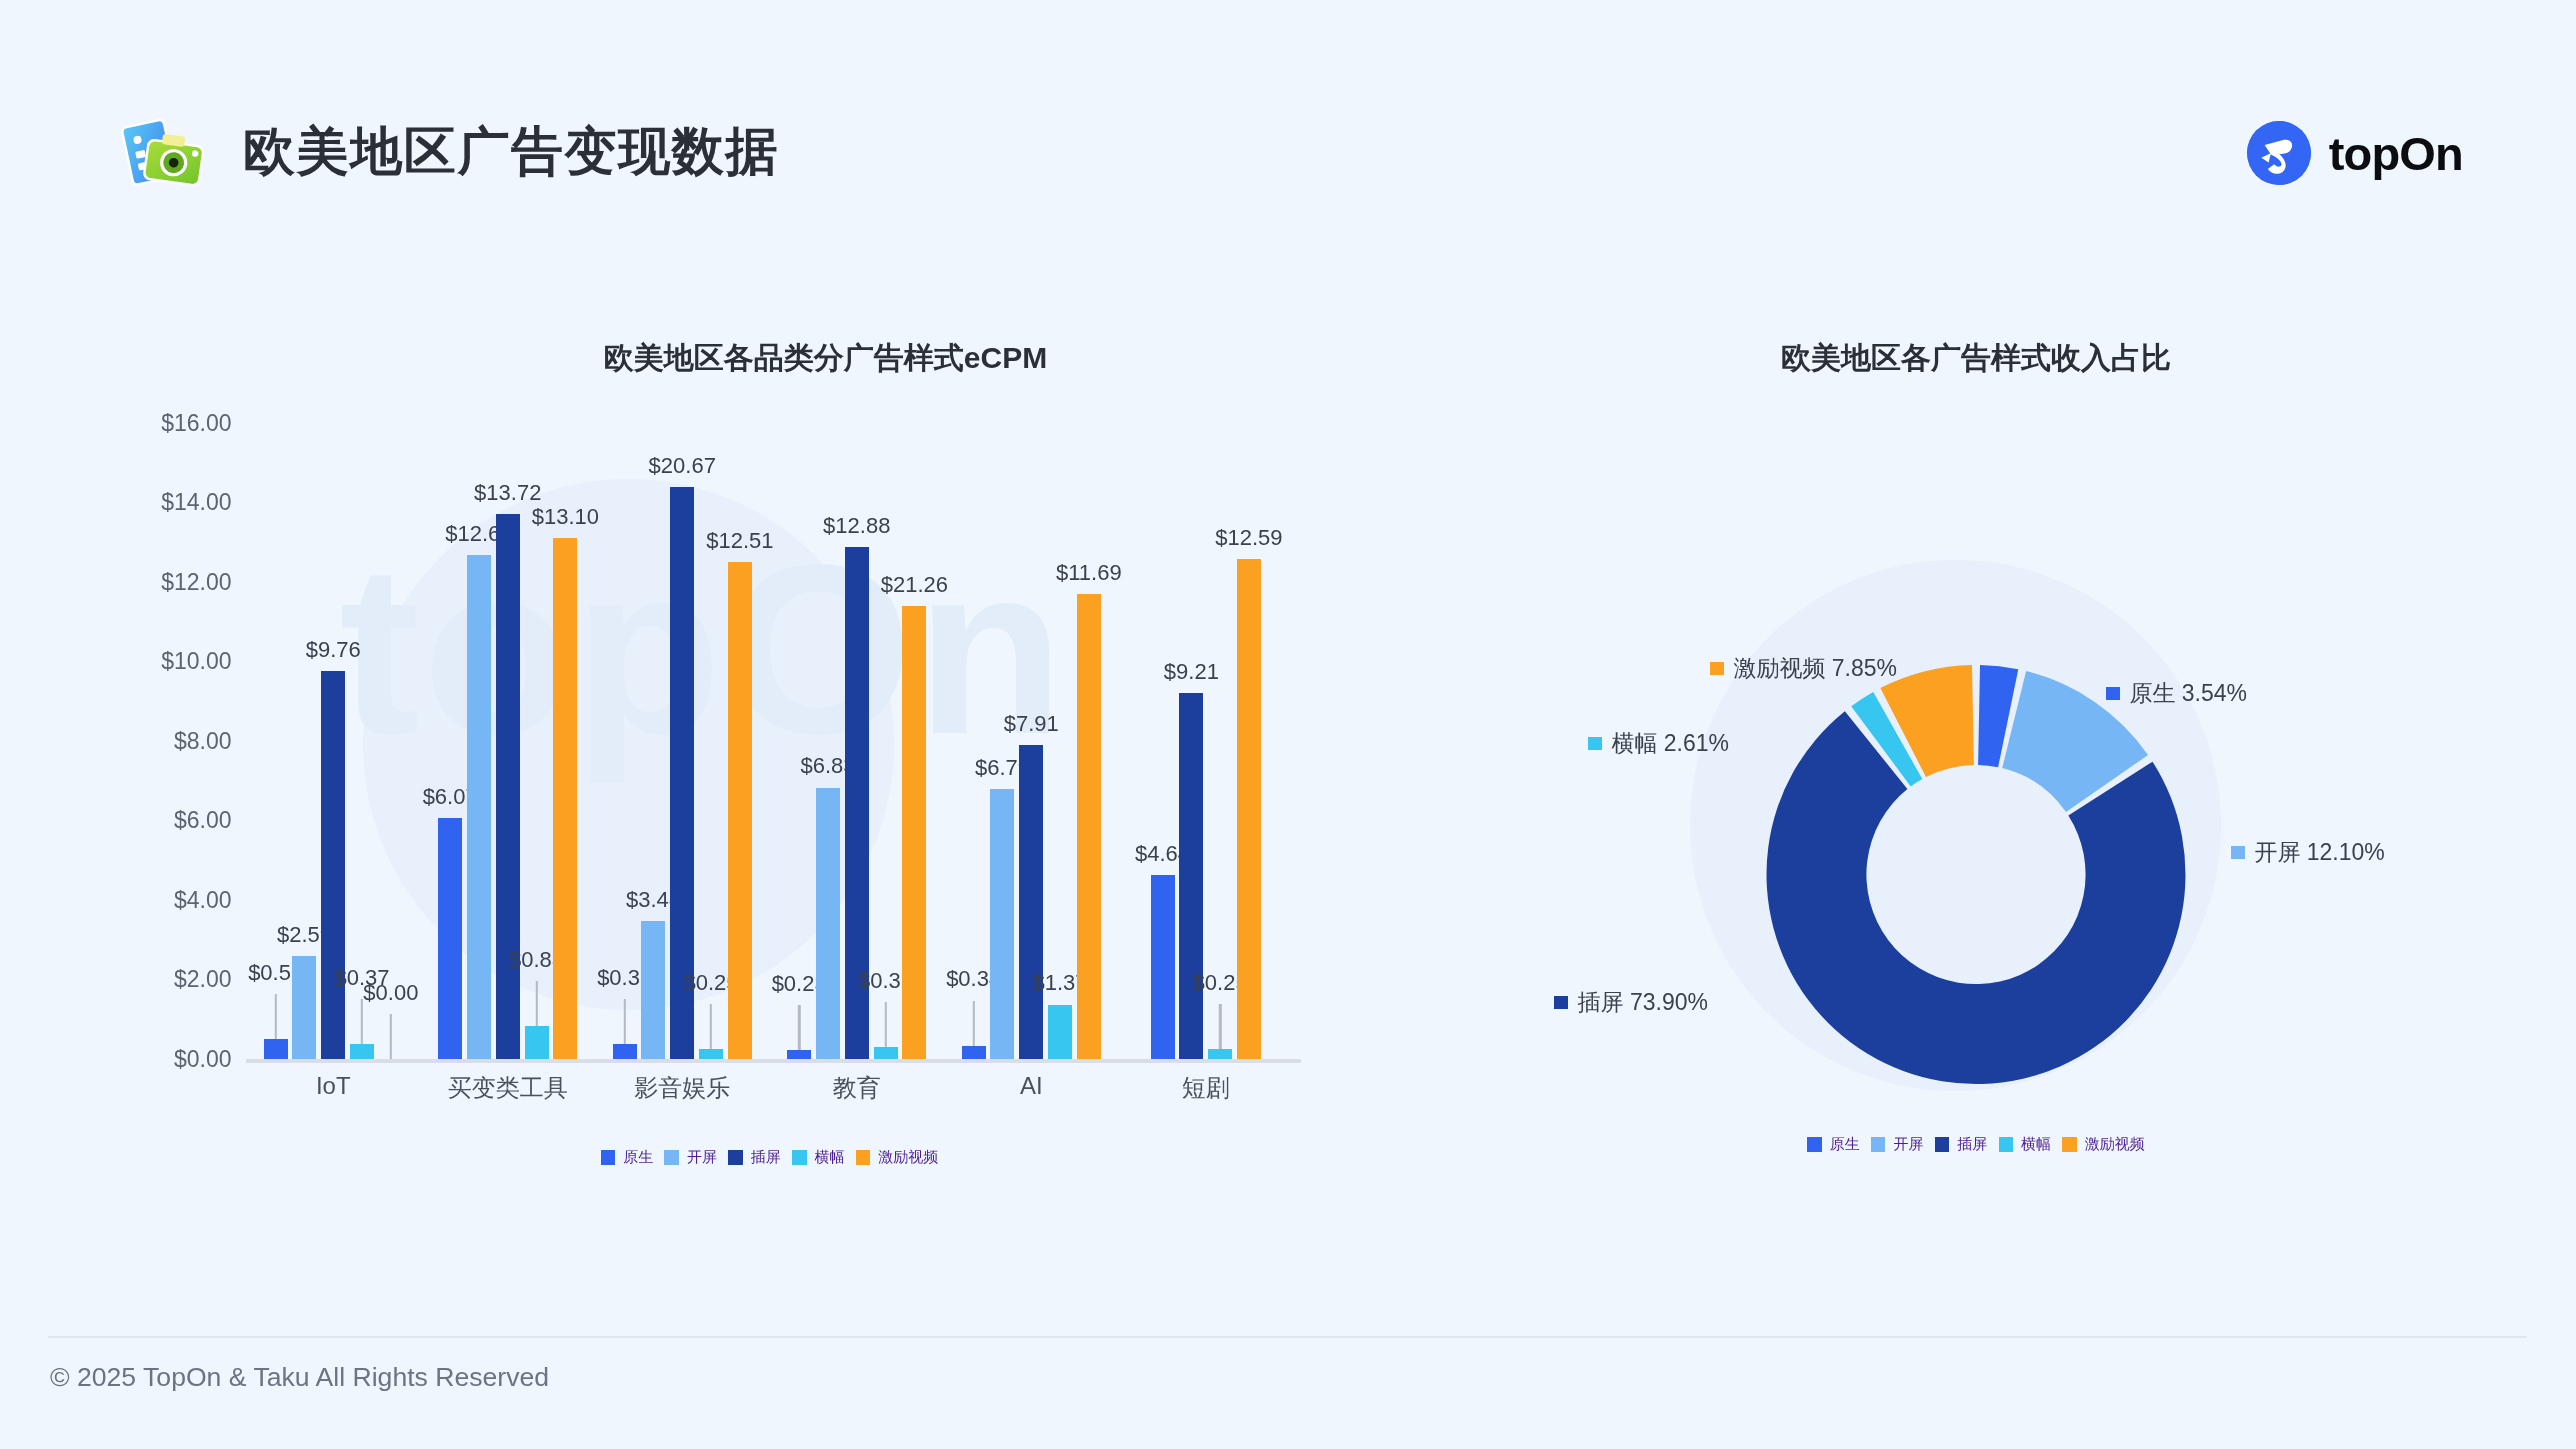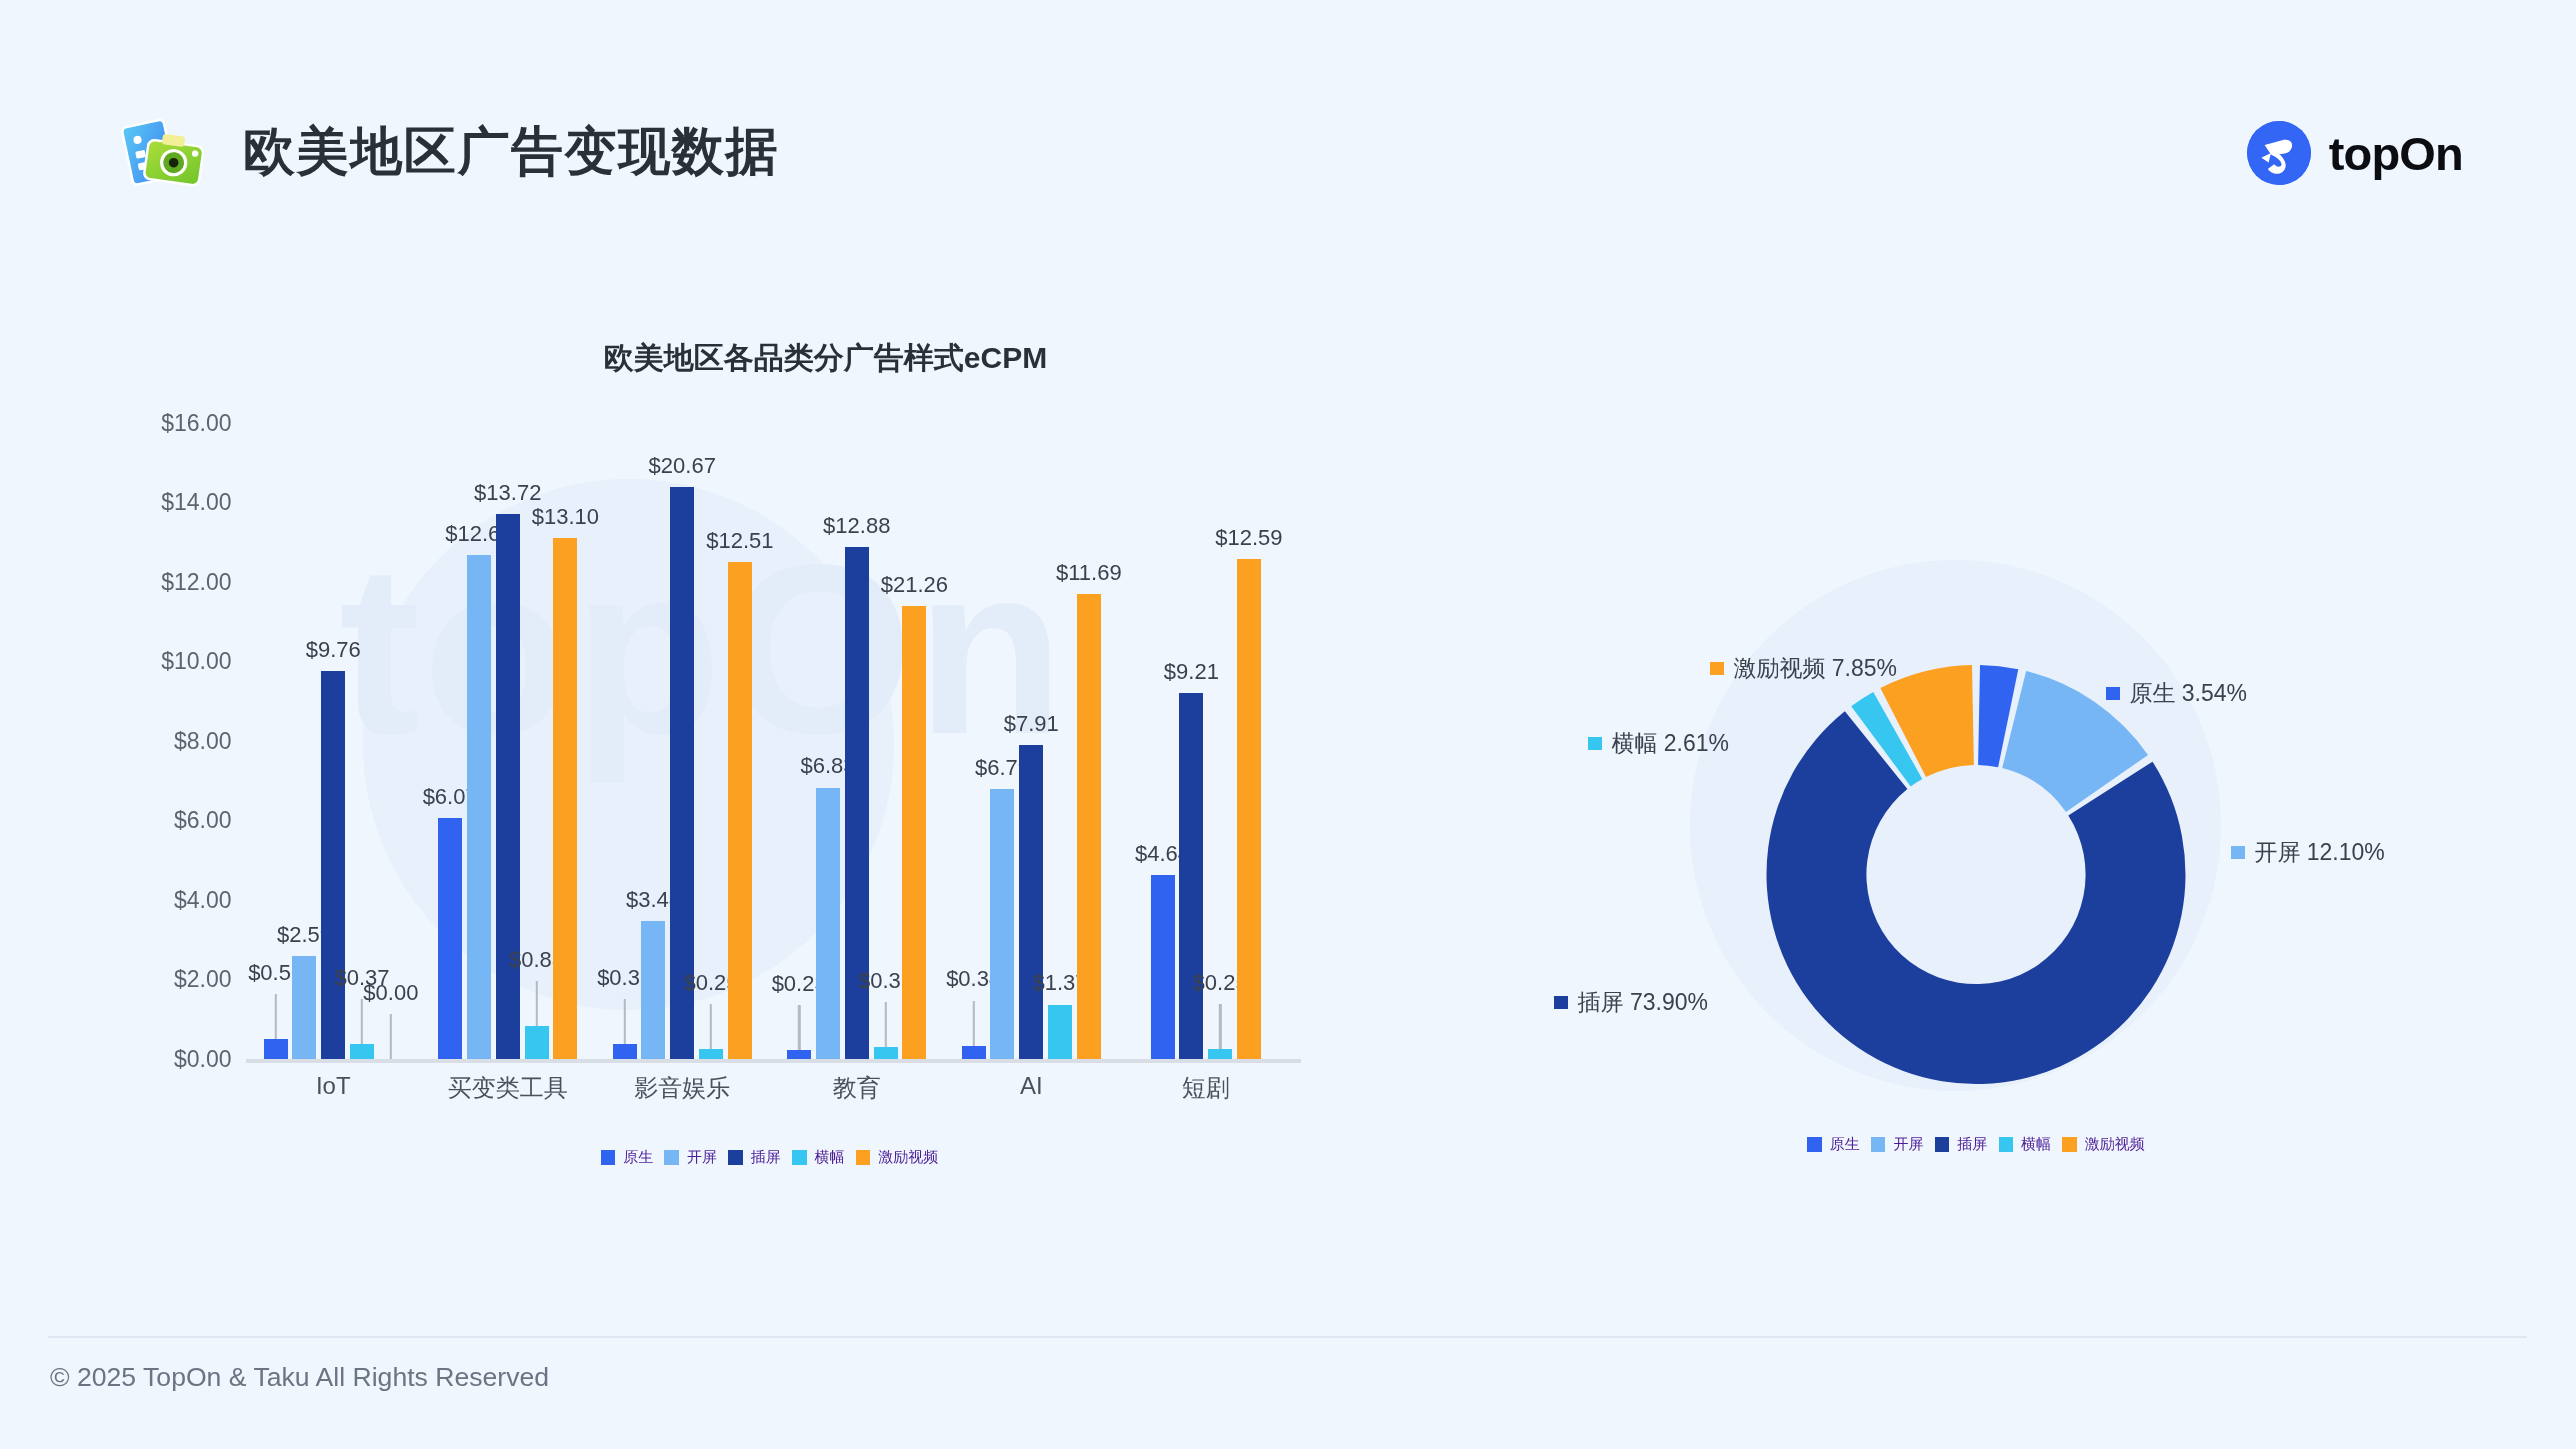--- a/index.html
+++ b/index.html
@@ -311,20 +311,21 @@
         </div>
         <div class="lg-item">
           <span class="lg-sw" style="background: rgb(251, 160, 33);"></span>
           <span class="lg-tx">激励视频</span>
         </div>
       </div>
   </div>
 </div>
 
 <div class="panel-donut">
+  <div class="chart-title">欧美地区各广告样式收入占比</div>
 
   <div class="donut-stage" id="donut-stage">
     <div class="bg-blob" style="left:217px;top:137px;width:531px;height:531px;"></div>
     <div class="donut-wrap">
       <svg viewBox="0 0 520 520" id="donut-svg">
           <path d="M 264.9913350239193 0.04791484837249982 A 260 260 0 0 1 312.47583160789264 5.350658557576281 L 287.44889653335923 126.79880601473221 A 136 136 0 0 0 262.6108521663578 124.02506315145638 Z" fill="#2f63f0"></path>
           <path d="M 322.21258283712984 7.55278861367222 A 260 260 0 0 1 473.5091531185466 111.62937779128569 L 371.681710862009 182.39075146005712 A 136 136 0 0 0 292.54196640711405 127.95068942869008 Z" fill="#77b6f5"></path>
           <path d="M 479.0474021451454 119.93488795041449 A 260 260 0 1 1 97.23866410336242 57.24707761134019 L 174.86330122329724 153.94462521208564 A 136 136 0 1 0 374.5786411220761 186.73517215867835 Z" fill="#1c3f9e"></path>
           <path d="M 105.14187328962967 51.14847237390171 A 260 260 0 0 1 132.52319286581206 33.39535829362839 L 193.31982396057862 141.46834126128255 A 136 136 0 0 0 178.99728756688322 150.7545855494255 Z" fill="#36c6f0"></path>
           <path d="M 141.31600965254722 28.66882952095338 A 260 260 0 0 1 255.0086649760805 0.04791484837249982 L 257.3891478336421 124.02506315145638 A 136 136 0 0 0 197.91914351056315 138.99600313403715 Z" fill="#fba021"></path>

